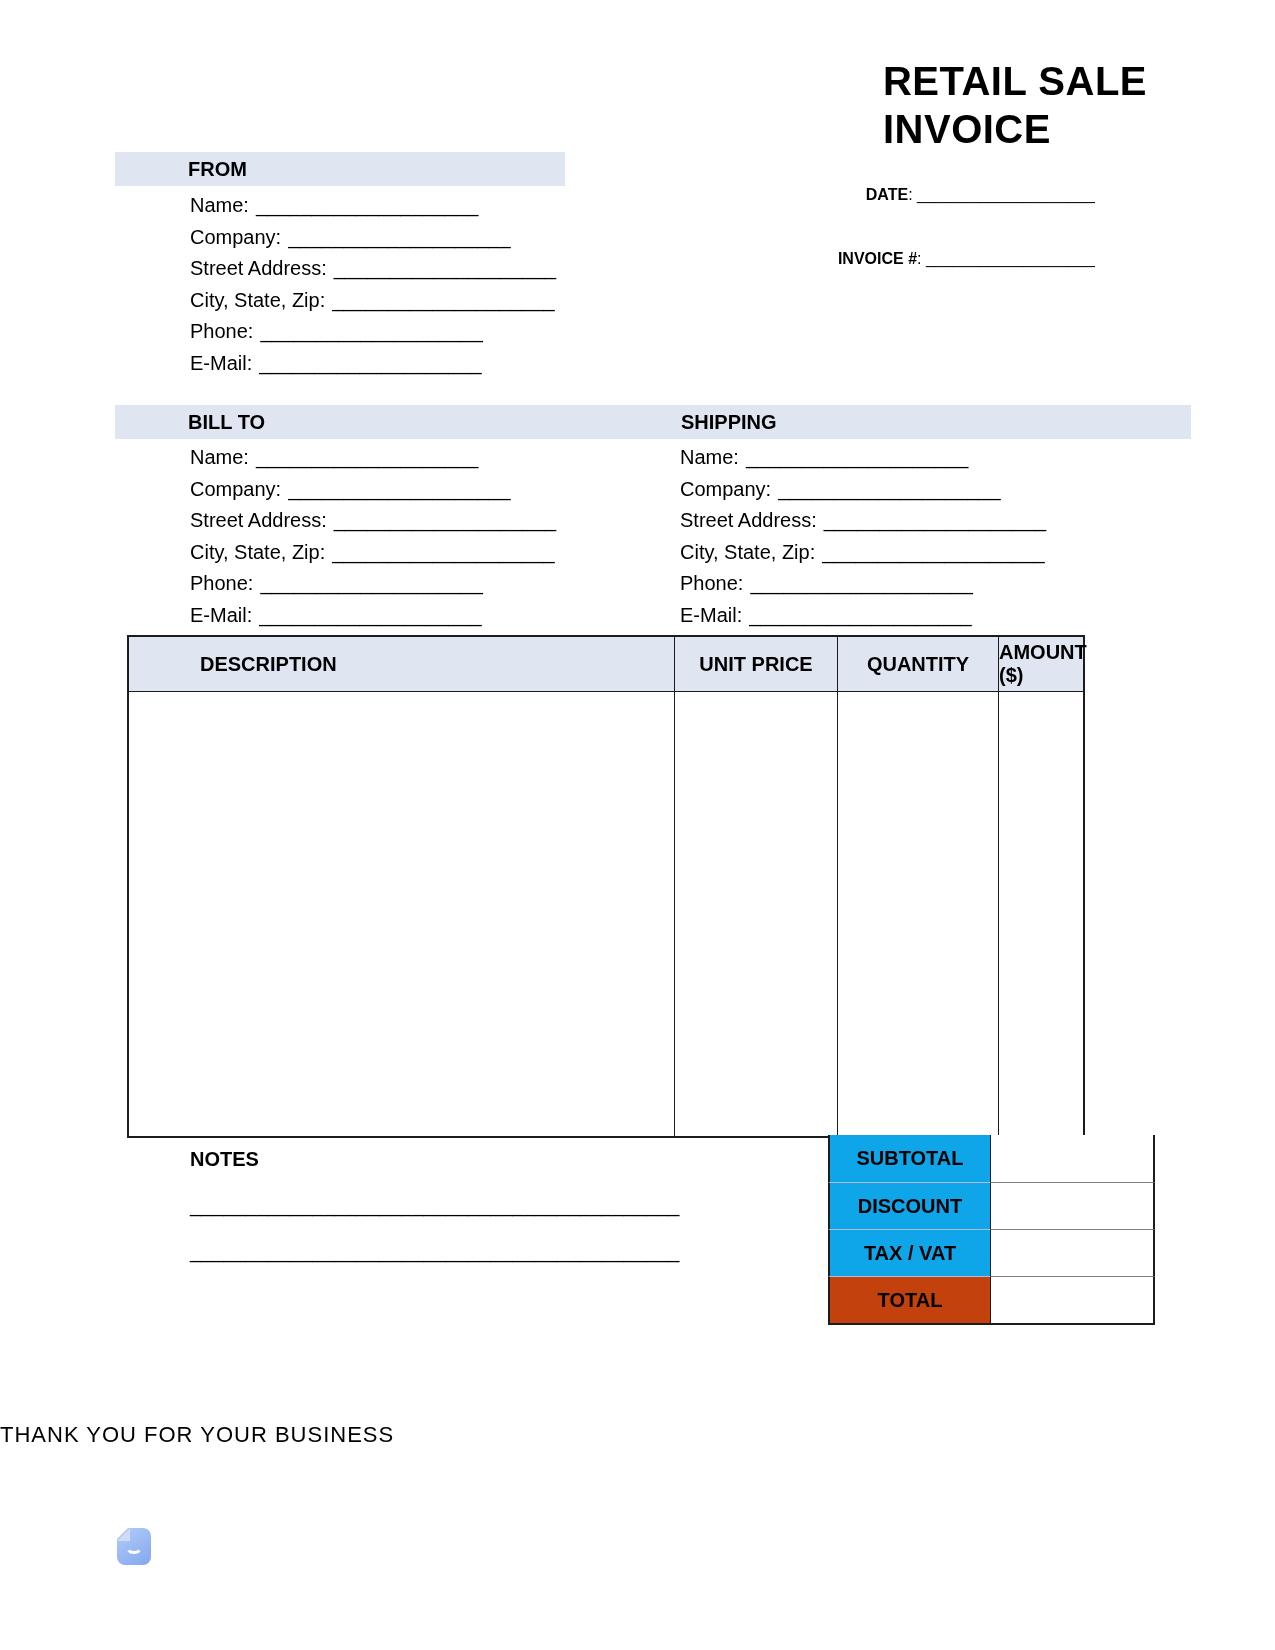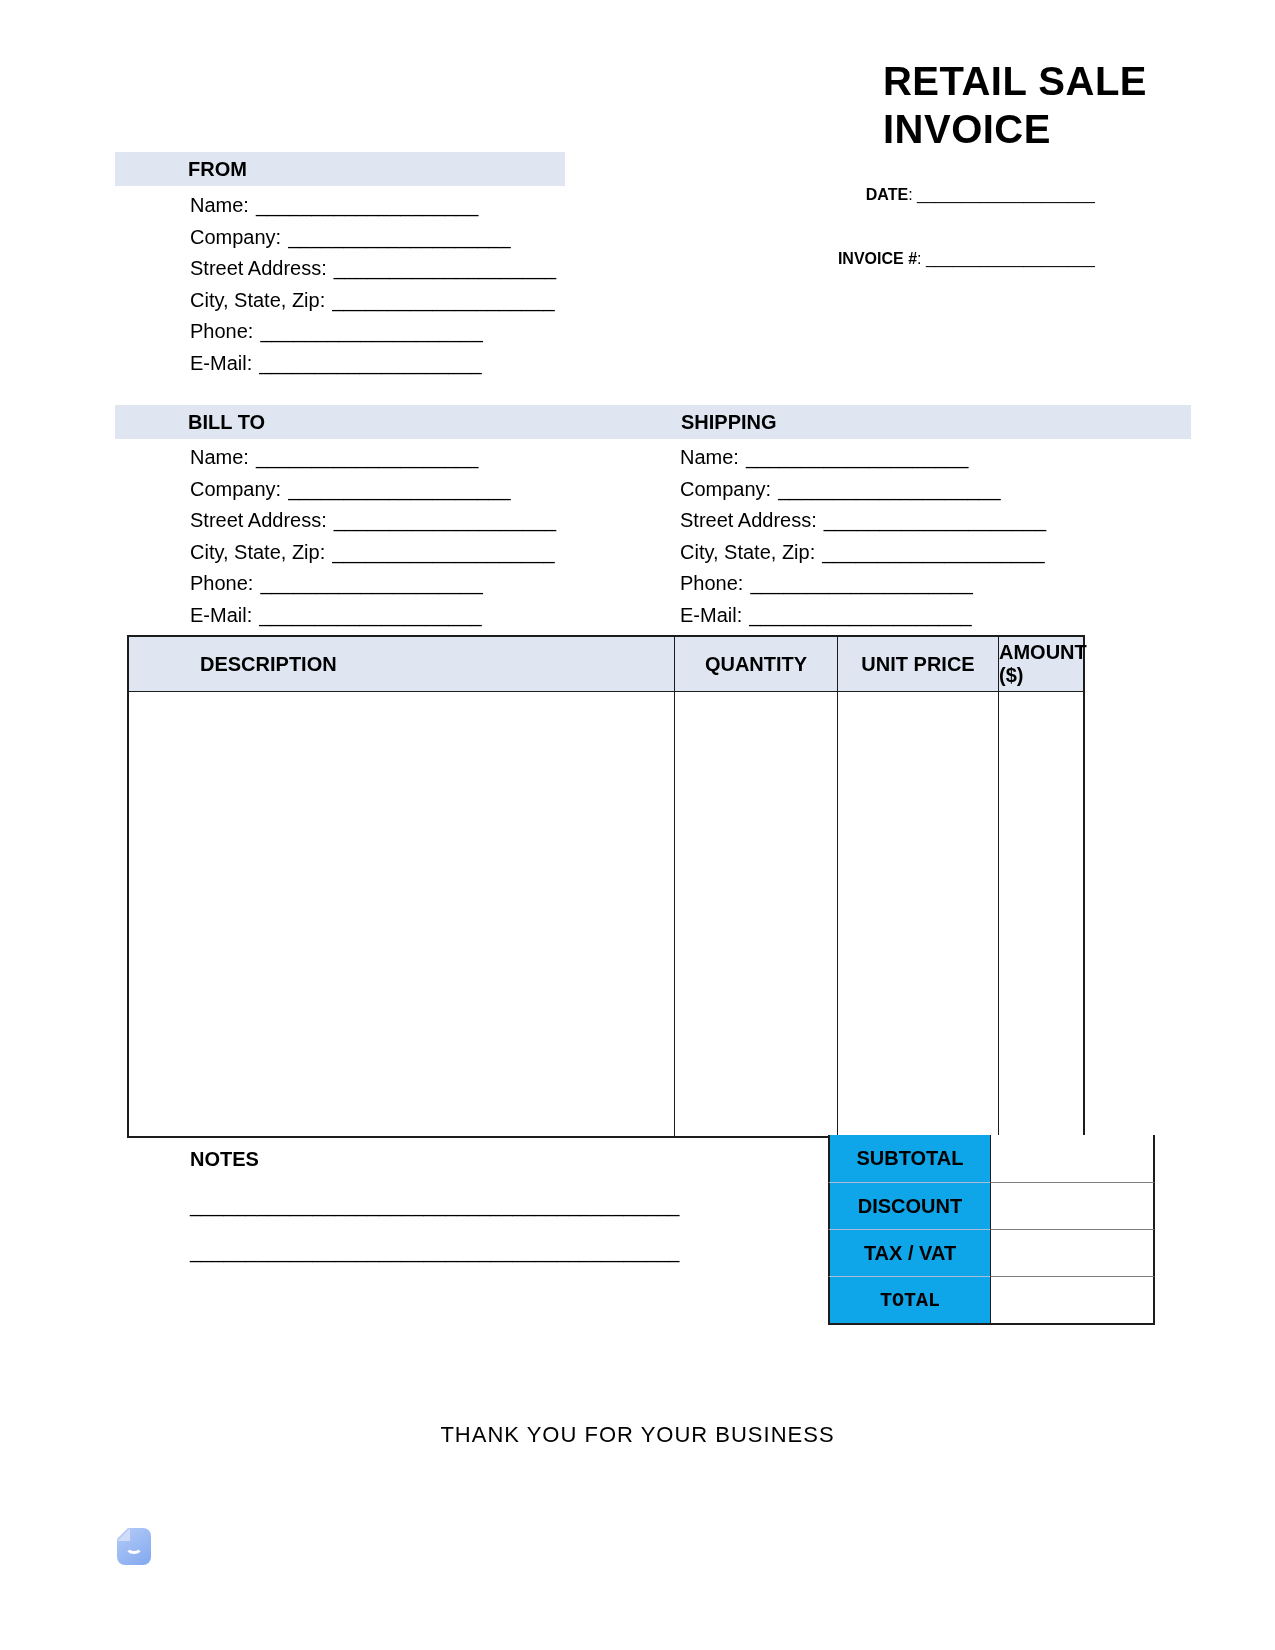--- a/index.html
+++ b/index.html
@@ -51,31 +51,31 @@
   
   .totals { position:absolute; left:828px; top:1135px; width:327px; box-sizing:border-box;
             border-bottom:2px solid #1c1c1c; }
   .trow { display:grid; grid-template-columns:162px 165px; height:47px; }
   .tlabel { background:#0ea5e9; display:flex; align-items:center; justify-content:center;
             font-weight:700; font-size:20px; border-left:2px solid #1c1c1c; box-sizing:border-box; }
   .tvalue { background:#fff; border-left:1.5px solid #1c1c1c; border-right:2px solid #1c1c1c;
             box-sizing:border-box; }
   .trow + .trow .tlabel { border-top:1px solid #aebcd6; }
   .trow + .trow .tvalue { border-top:1px solid #7f7f7f; }
-  .trow-total .tlabel { background:#0ea5e9;font-family:Liberation Mono, monospace; }
+  .trow-total .tlabel { background:#c2410c; }
 
   
   .notes-header { position:absolute; left:190px; top:1148px; font-size:20px; font-weight:700; }
   .notes-line { position:absolute; left:190px; font-size:20px; white-space:pre; }
   .notes-line-1 { top:1194px; }
   .notes-line-2 { top:1240px; }
 
   
   .thankyou { position:absolute; left:0; top:1422px; width:100%;
-              text-align:center; font-size:22px; letter-spacing:1px; }
+              text-align:left; font-size:22px; letter-spacing:1px; }
 
   
   .logo { position:absolute; left:117px; top:1528px; width:34px; height:37px;
           border-radius:8px; background:linear-gradient(145deg,#b5ccf7 0%,#82a8ef 100%); }
   .logo-fold { position:absolute; left:0; top:0; width:13px; height:13px; }
   .logo-fold::before { content:''; position:absolute; left:0; top:0; width:13px; height:13px;
           background:#cfdcf8; clip-path:polygon(100% 0, 100% 100%, 0 100%); }
   .logo-fold::after { content:''; position:absolute; left:-1px; top:-1px; width:13px; height:13px;
           background:#ffffff; clip-path:polygon(0 0, 100% 0, 0 100%); }
   .logo-smile { position:absolute; left:8px; top:11px; width:18px; height:15px;
@@ -127,22 +127,22 @@
     <div class="field-row"><span>Company:</span><span class="fline">____________________</span></div>
     <div class="field-row"><span>Street Address:</span><span class="fline">____________________</span></div>
     <div class="field-row"><span>City, State, Zip:</span><span class="fline">____________________</span></div>
     <div class="field-row"><span>Phone:</span><span class="fline">____________________</span></div>
     <div class="field-row"><span>E-Mail:</span><span class="fline">____________________</span></div>
   </div>
 
   <div class="items">
     <div class="thead">
       <div class="th th-desc">DESCRIPTION</div>
+      <div class="th">UNIT PRICE</div>
       <div class="th">QUANTITY</div>
-      <div class="th">UNIT PRICE</div>
       <div class="th">AMOUNT ($)</div>
     </div>
     <div class="tbody">
       <div class="td td-desc"></div>
       <div class="td"></div>
       <div class="td"></div>
       <div class="td"></div>
     </div>
   </div>
 

